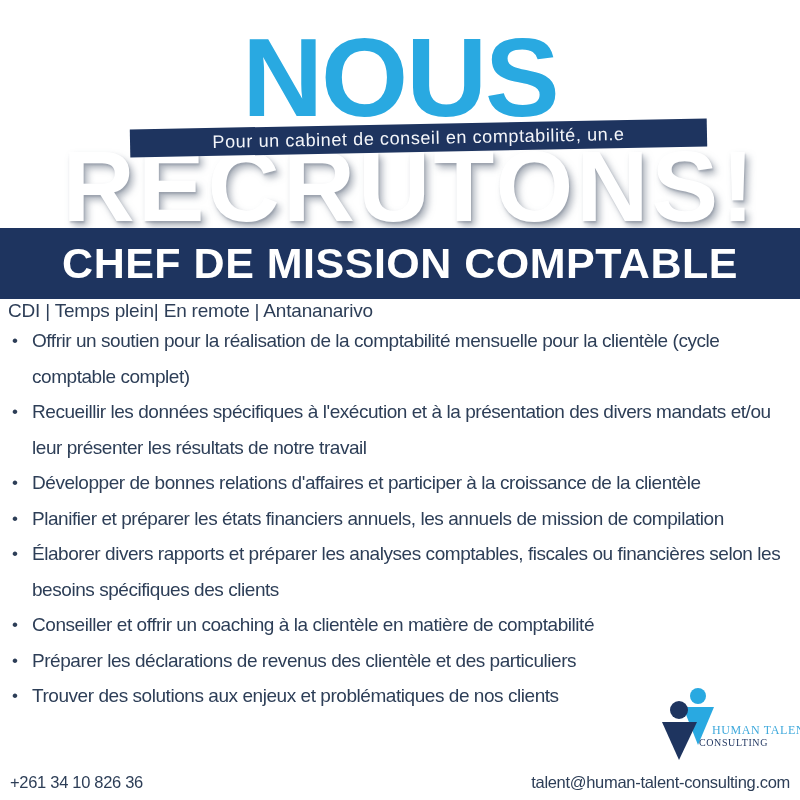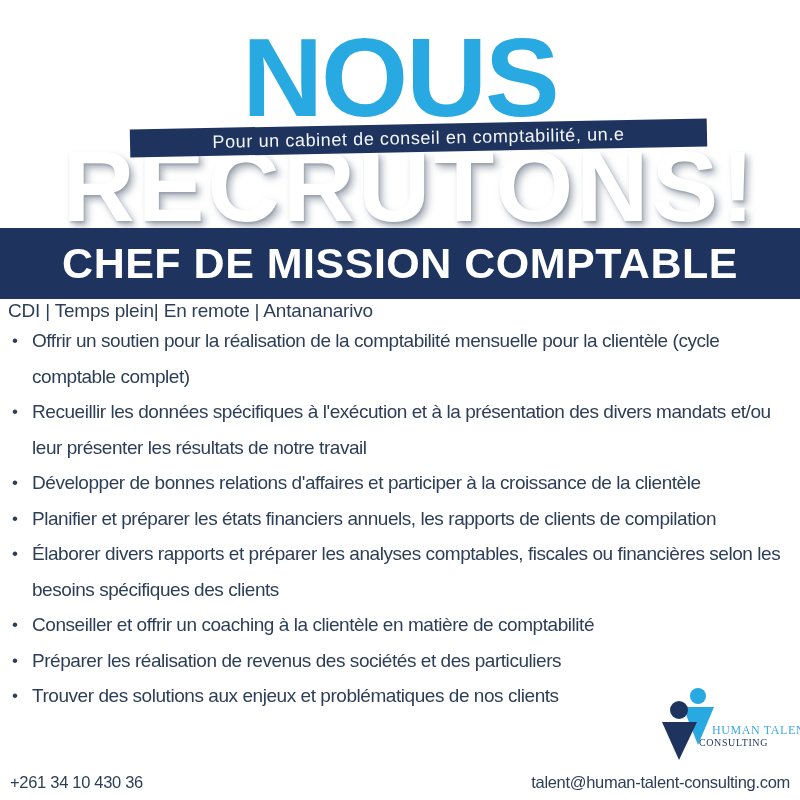--- a/index.html
+++ b/index.html
@@ -103,49 +103,49 @@
     <li>
       <span class="dot">•</span>
       <span>Recueillir les données spécifiques à l'exécution et à la présentation des divers mandats et/ou leur présenter les résultats de notre travail</span>
     </li>
     <li>
       <span class="dot">•</span>
       <span>Développer de bonnes relations d'affaires et participer à la croissance de la clientèle</span>
     </li>
     <li>
       <span class="dot">•</span>
-      <span>Planifier et préparer les états financiers annuels, les rapports de clients de compilation</span>
+      <span>Planifier et préparer les états financiers annuels, les annuels de mission de compilation</span>
     </li>
     <li>
       <span class="dot">•</span>
       <span>Élaborer divers rapports et préparer les analyses comptables, fiscales ou financières selon les besoins spécifiques des clients</span>
     </li>
     <li>
       <span class="dot">•</span>
       <span>Conseiller et offrir un coaching à la clientèle en matière de comptabilité</span>
     </li>
     <li>
       <span class="dot">•</span>
-      <span>Préparer les réalisation de revenus des sociétés et des particuliers</span>
+      <span>Préparer les déclarations de revenus des clientèle et des particuliers</span>
     </li>
     <li>
       <span class="dot">•</span>
       <span>Trouver des solutions aux enjeux et problématiques de nos clients</span>
     </li>
   </ul>
 
   <div class="logo">
     <svg width="56" height="76" viewBox="0 0 56 76">
       <circle cx="38" cy="10" r="8" fill="#29a9e1"></circle>
       <polygon points="23,21 54,21 38,59" fill="#29a9e1"></polygon>
       <circle cx="19" cy="24" r="9" fill="#1e345f"></circle>
       <polygon points="2,36 37,36 19,74" fill="#1e345f"></polygon>
     </svg>
     <span class="l1">HUMAN TALENT</span>
     <span class="l2">CONSULTING</span>
   </div>
 
   <div class="footer">
-    <span>+261 34 10 430 36</span>
+    <span>+261 34 10 826 36</span>
     <span>talent@human-talent-consulting.com</span>
   </div>
 
 </div>
 
 </body></html>

